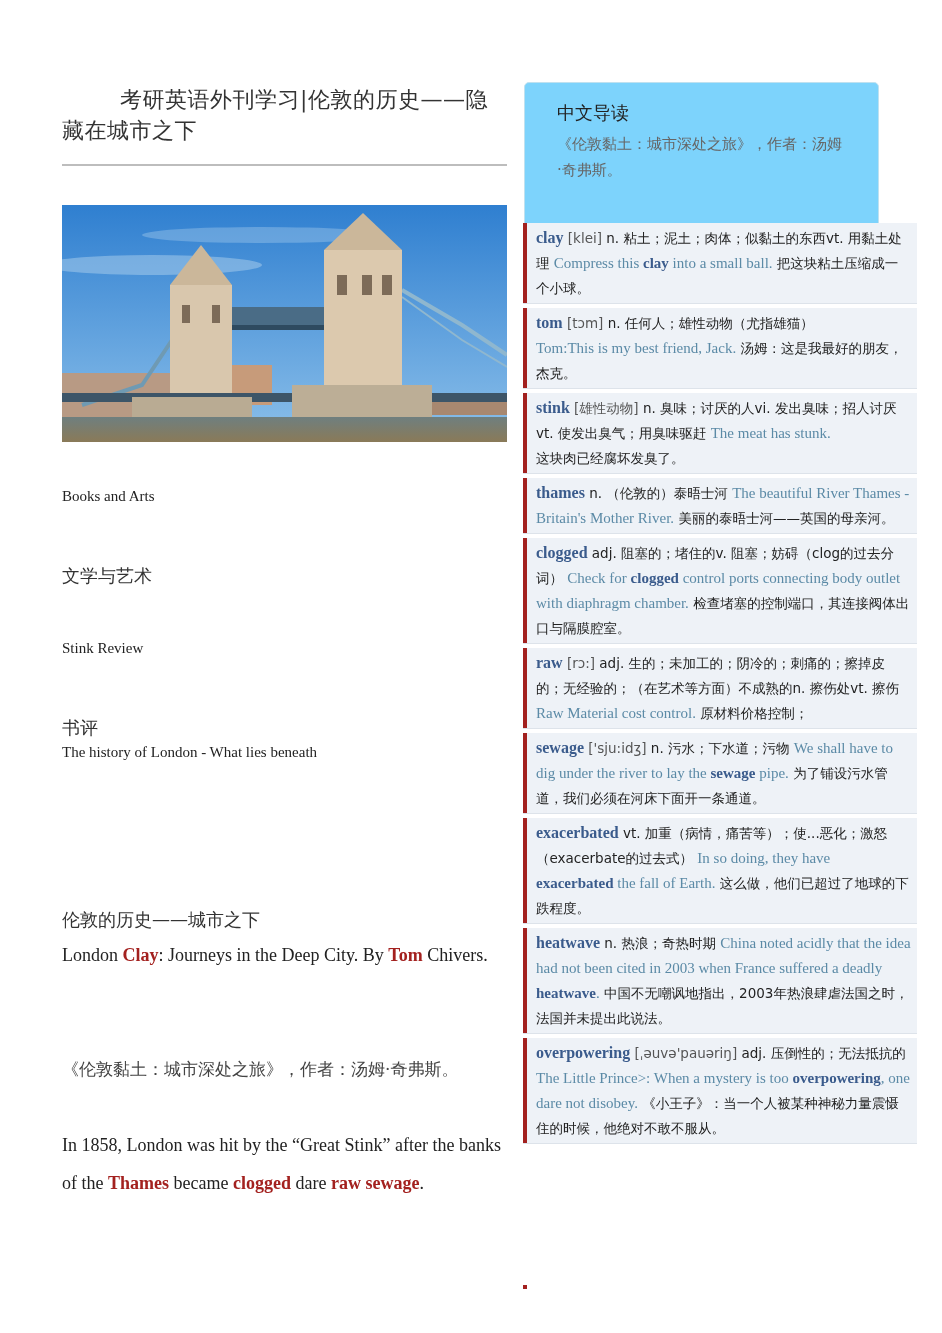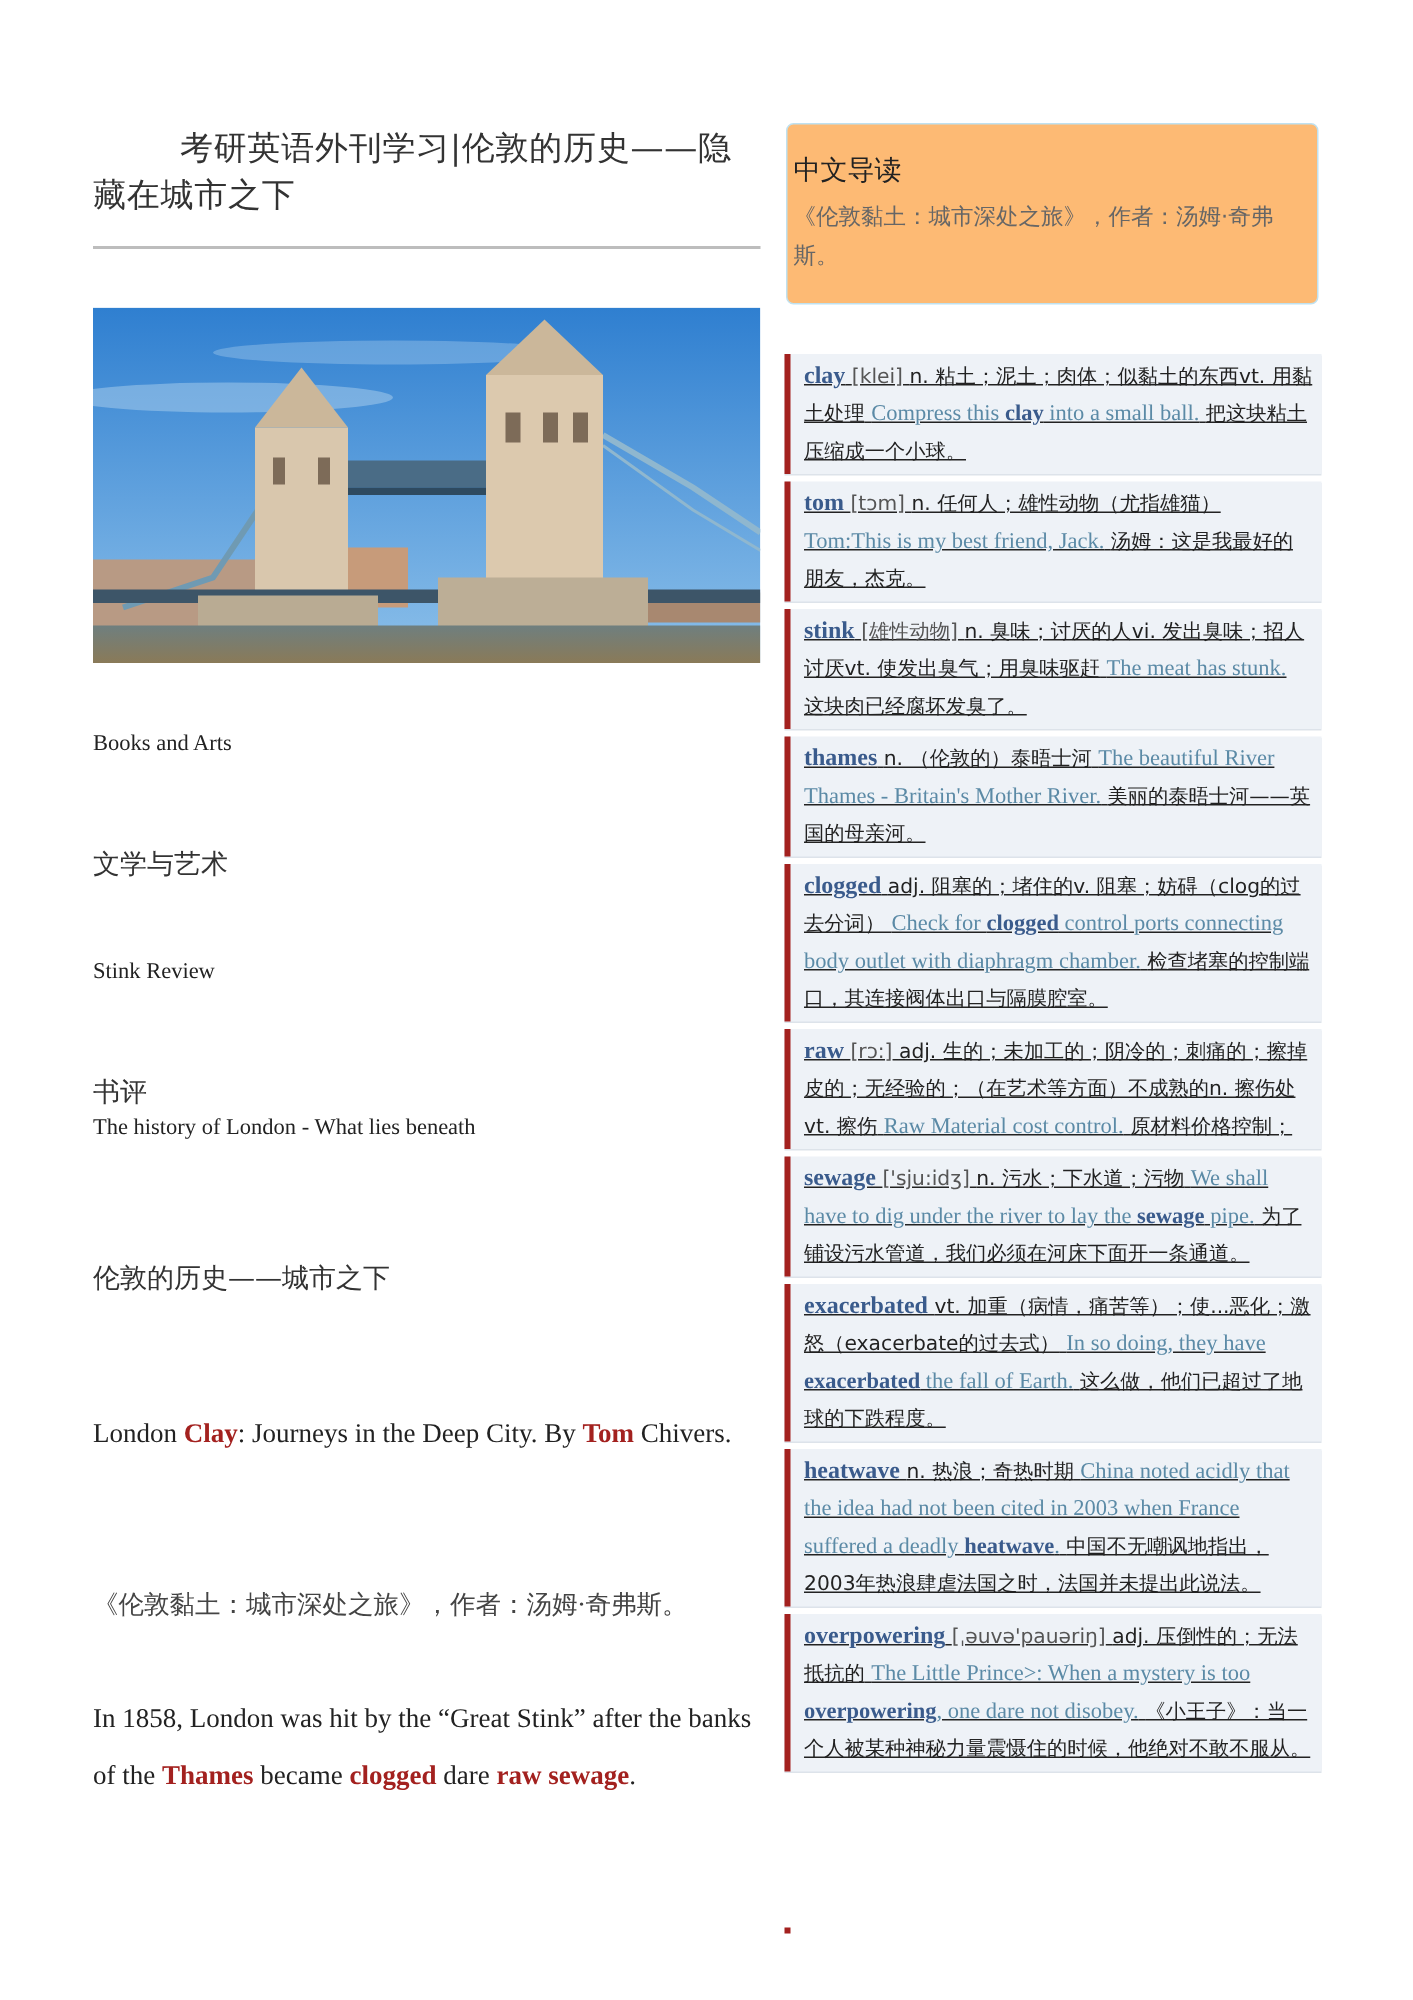--- a/index.html
+++ b/index.html
@@ -4,24 +4,24 @@
 <style>
   html, body { margin: 0; padding: 0; background: #ffffff; }
   body { width: 942px; height: 1333px; position: relative; overflow: hidden; font-family: "Liberation Serif", "DejaVu Serif", serif; color: #222; }
   .title { position: absolute; left: 62px; top: 84px; width: 440px; font-size: 22px; line-height: 31px; color: #333; font-family: "DejaVu Serif", serif; text-indent: 58px; letter-spacing: 0.5px; }
   .title-rule { position: absolute; left: 62px; top: 164px; width: 445px; height: 2px; background: #bdbdbd; }
   .hero { position: absolute; left: 62px; top: 205px; width: 445px; height: 237px; overflow: hidden; }
   .p { position: absolute; left: 62px; font-size: 15px; color: #222; white-space: nowrap; }
   .p.zh { font-family: "DejaVu Serif", serif; font-size: 18px; color: #333; }
   .body-para { position: absolute; left: 62px; width: 440px; font-size: 18px; line-height: 38px; color: #222; }
   .hl { color: #a3211f; font-weight: bold; }
-  .guide { position: absolute; left: 524px; top: 82px; width: 355px; height: 121px; background: #fdba74; border: 1px solid #bfe1f0; border-radius: 5px; box-sizing: border-box; padding: 18px 4px; font-family: "DejaVu Sans", sans-serif; }
+  .guide { position: absolute; left: 524px; top: 82px; width: 355px; height: 153px; background: #7dd3fc; border: 1px solid #bfe1f0; border-radius: 5px; box-sizing: border-box; padding: 18px 32px; font-family: "DejaVu Sans", sans-serif; }
   .guide .h { font-size: 18px; color: #222; margin-bottom: 6px; }
   .guide .t { font-size: 15px; line-height: 26px; color: #666; }
-  .vocab { position: absolute; left: 523px; top: 236px; width: 358px; text-decoration: underline; }
+  .vocab { position: absolute; left: 523px; top: 223px; width: 394px; }
   .card { position: relative; background: #eef2f7; border-left: 4px solid #a3211f; padding: 2px 6px 2px 9px; margin-bottom: 5px; font-family: "DejaVu Sans", sans-serif; font-size: 13.5px; line-height: 25px; color: #222; box-shadow: 0 1px 0 #dde3ea; }
   .card .w { font-family: "Liberation Serif", serif; font-weight: bold; color: #3a5b8c; font-size: 16px; }
   .card .ph { color: #555; }
   .card .ex { font-family: "Liberation Serif", serif; color: #5b8aa6; font-size: 15px; }
   .card .ex b { color: #3a5b8c; }
   .tail { position: absolute; left: 523px; top: 1285px; width: 4px; height: 4px; background: #a3211f; }
 </style>
 </head>
 <body>
 
@@ -65,21 +65,21 @@
     <rect x="230" y="180" width="140" height="45" fill="#bcae96"></rect>
     <rect x="0" y="212" width="445" height="25" fill="url(#water)"></rect>
   </svg>
 </div>
 
 <div class="p" style="top:488px;">Books and Arts</div>
 <div class="p zh" style="top:564px;">文学与艺术</div>
 <div class="p" style="top:640px;">Stink Review</div>
 <div class="p zh" style="top:716px;">书评</div>
 <div class="p" style="top:744px;">The history of London - What lies beneath</div>
-<div class="p zh" style="top:840px;">伦敦的历史——城市之下</div>
+<div class="p zh" style="top:908px;">伦敦的历史——城市之下</div>
 
 <div class="body-para" style="top:936px;">
   <span>London </span><span class="hl">Clay</span><span>: Journeys in the Deep City. By </span><span class="hl">Tom</span><span> Chivers.</span>
 </div>
 
 <div class="p zh" style="top:1058px; font-size:17px; color:#444;">《伦敦黏土：城市深处之旅》，作者：汤姆·奇弗斯。</div>
 
 <div class="body-para" style="top:1126px;">
   <span>In 1858, London was hit by the “Great Stink” after the banks of the </span><span class="hl">Thames</span><span> became </span><span class="hl">clogged</span><span> dare </span><span class="hl">raw sewage</span><span>.</span>
 </div>

